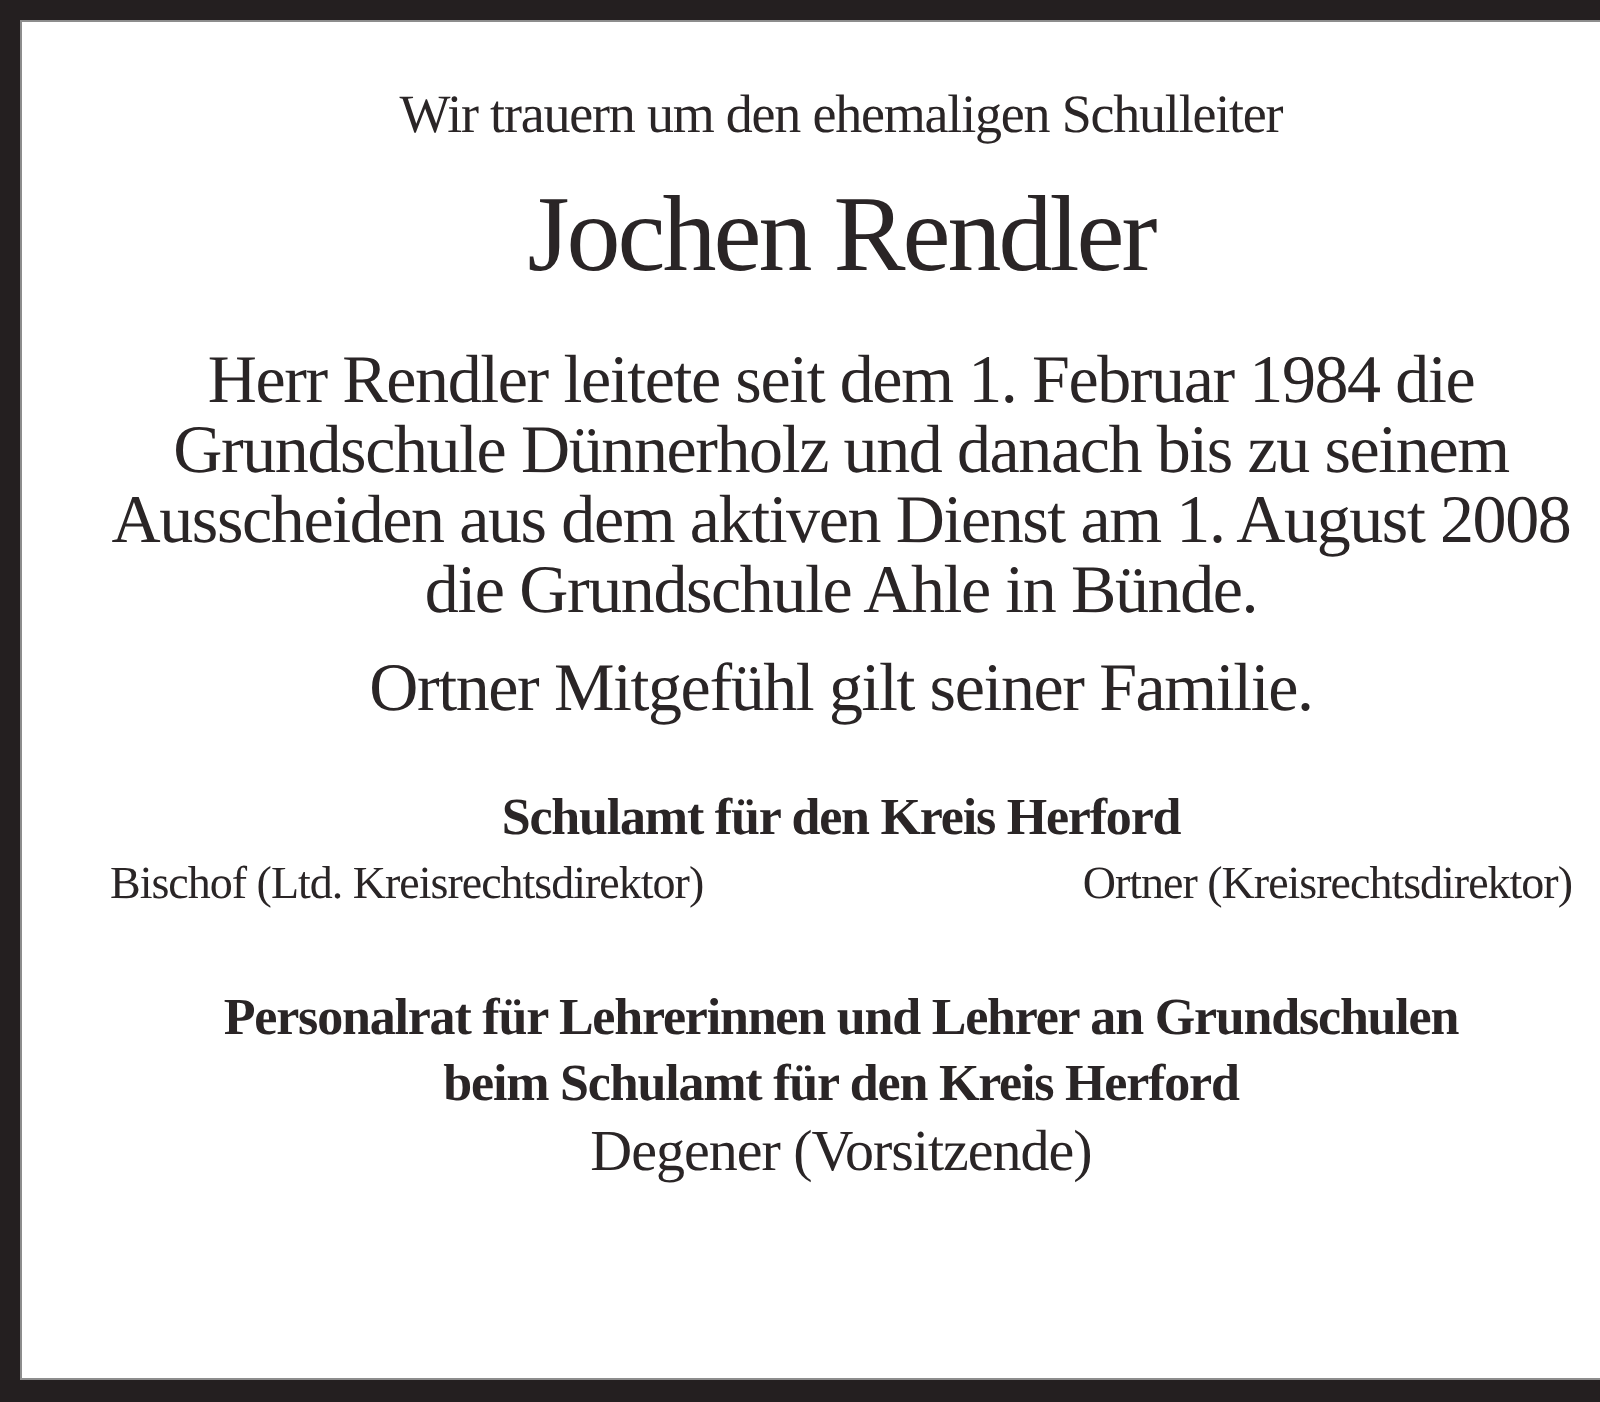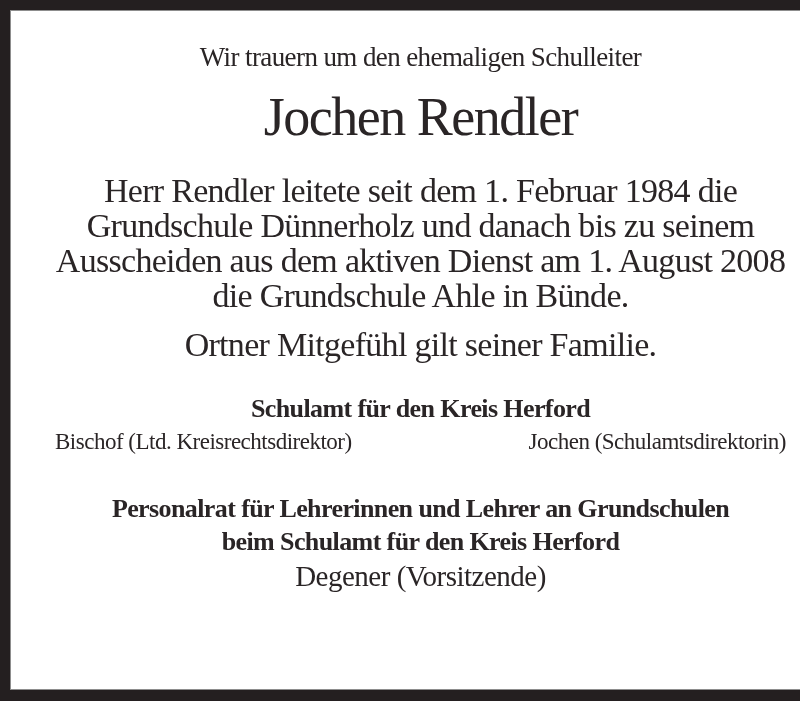--- a/index.html
+++ b/index.html
@@ -103,21 +103,21 @@
 Ausscheiden aus dem aktiven Dienst am 1. August 2008
 die Grundschule Ahle in Bünde.</p>
 
 
     <p class="body condolence">Ortner Mitgefühl gilt seiner Familie.</p>
 
     <div class="org-schulamt">
       <p class="org-name">Schulamt für den Kreis Herford</p>
       <div class="sig-row">
         <span class="sig">Bischof (Ltd. Kreisrechtsdirektor)</span>
-        <span class="sig">Jochen (Schulamtsdirektorin)</span>
+        <span class="sig">Ortner (Kreisrechtsdirektor)</span>
       </div>
     </div>
 
     <div class="org-personalrat">
       <p class="org-name">Personalrat für Lehrerinnen und Lehrer an Grundschulen
 beim Schulamt für den Kreis Herford</p>
       <p class="sig-center">Degener (Vorsitzende)</p>
     </div>
 
   </div>

